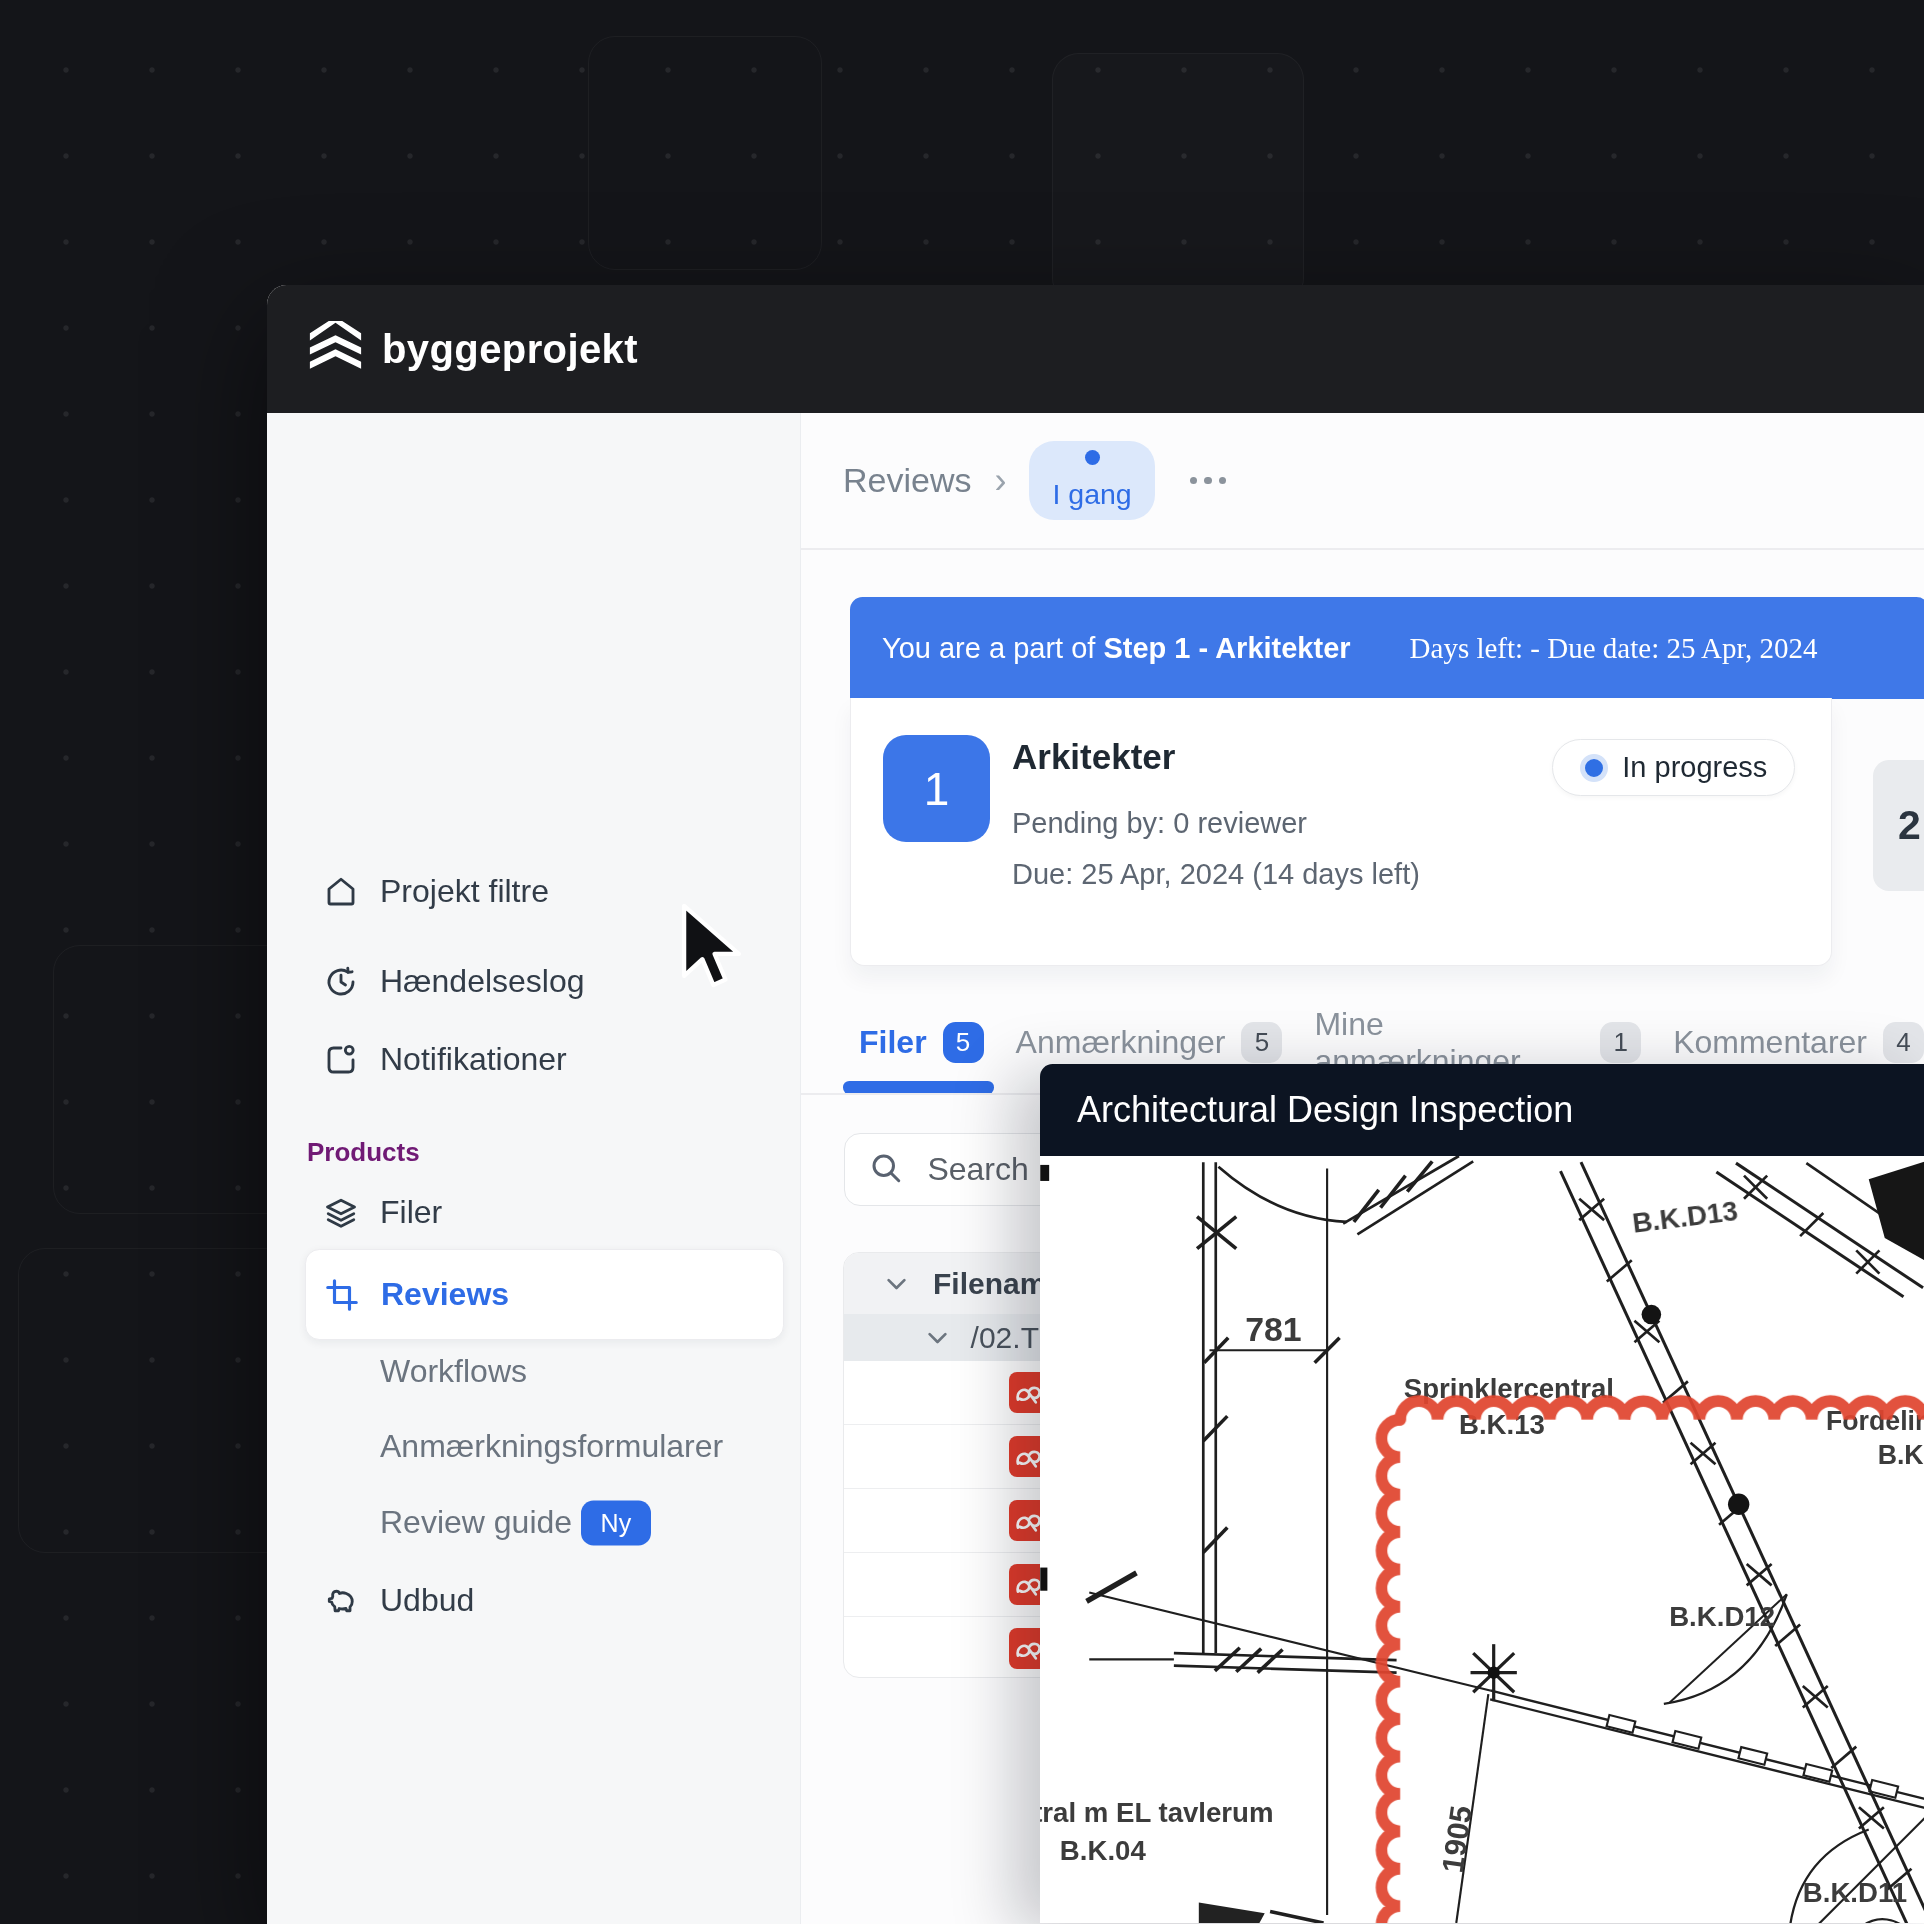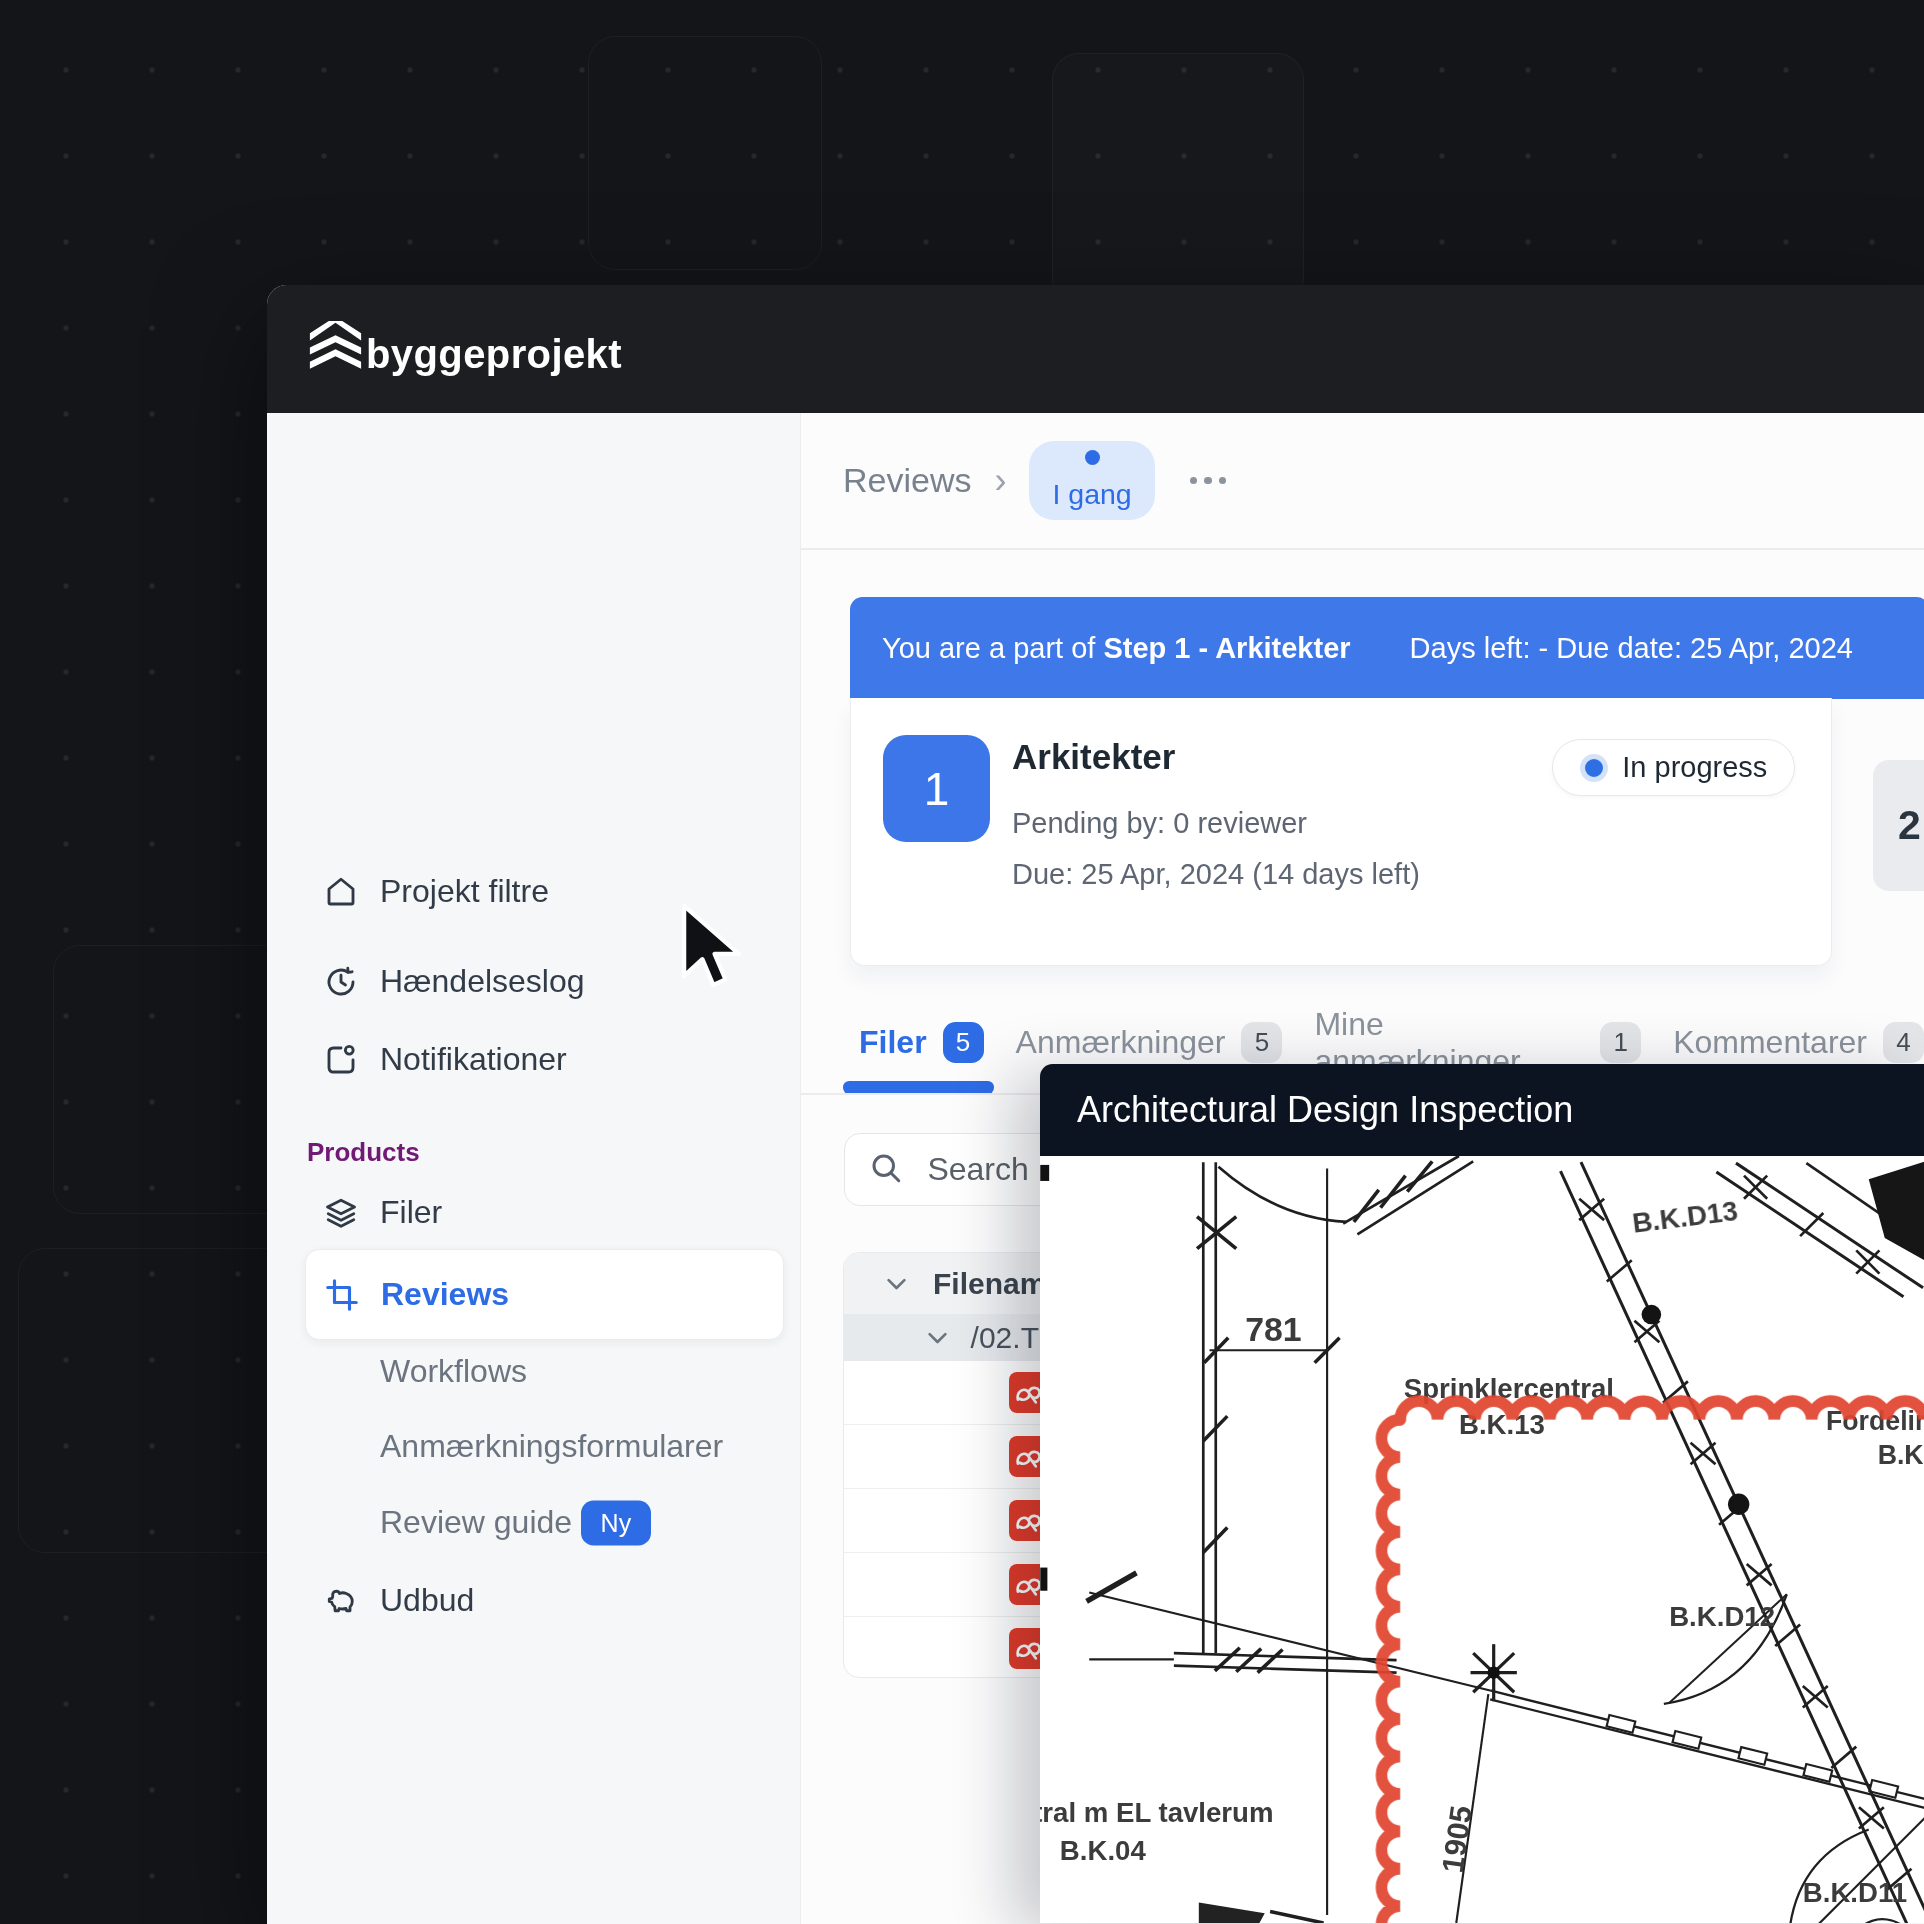--- a/index.html
+++ b/index.html
@@ -6,21 +6,21 @@
     font-family:"Liberation Sans",sans-serif;background:#141519;}
   .bg{position:absolute;inset:0;
     background-image:radial-gradient(circle,rgba(255,255,255,.08) 2.2px,transparent 3.1px);
     background-size:86px 86px;background-position:23px 27px;}
   .bg-sq{position:absolute;border:1.8px solid rgba(255,255,255,.045);border-radius:27px;}
   
   .window{position:absolute;left:267px;top:285px;width:1657px;height:1640px;
     background:#fcfcfd;border-top-left-radius:19.6px;overflow:hidden;
     box-shadow:0 36px 107px rgba(0,0,0,.55);display:flex;flex-direction:column;}
   .topbar{height:128px;background:#1d1e21;display:flex;align-items:center;padding-left:41px;flex:none;}
-  .brand{display:flex;align-items:flex-end;gap:3px;}
+  .brand{display:flex;align-items:center;gap:19px;}
   .brand-name{color:#fff;font-size:40px;font-weight:bold;letter-spacing:0.4px;}
   .body{flex:1;display:flex;min-height:0;}
   
   .sidebar{width:533px;flex:none;background:#f6f7f8;border-right:0.9px solid #ebedf0;position:relative;}
   .side-item{position:absolute;left:0;width:100%;height:57px;display:flex;align-items:center;}
   .side-item .ic{position:absolute;left:56px;width:36px;height:36px;display:flex;align-items:center;justify-content:center;}
   .side-item .lb{position:absolute;left:113px;font-size:32px;color:#323c48;}
   .side-item.sub .lb{color:#6b747f;}
   .side-item.active-card{left:38px;width:477px;height:89px;background:#ffffff;border:0.9px solid #ececef;
     border-radius:14.3px;box-shadow:0 2.7px 9px rgba(20,30,50,.06);}
@@ -39,21 +39,21 @@
     padding:9px 23px;font-size:28.5px;color:#2e6ce6;flex-direction:column;}
   .status-dot{width:15px;height:15px;border-radius:50%;background:#2e6ce6;}
   .kebab{display:flex;gap:7.1px;margin-left:12.5px;}
   .kebab i{width:7.1px;height:7.1px;border-radius:50%;background:#8b939c;}
   .hdiv{position:absolute;left:0;right:0;top:135px;height:1.8px;background:#ececef;}
   
   .banner{position:absolute;left:49px;right:-5.3px;top:184px;height:102px;background:#3f78e8;
     border-radius:12.5px 12.5px 0 0;display:flex;align-items:center;color:#fff;font-size:29px;}
   .banner .p1{margin-left:32px;}
   .banner b{font-weight:bold;}
-  .banner .p2{margin-left:59px;}
+  .banner .p2{margin-left:59px;font-family:Liberation Serif, serif;}
   
   .step-card{position:absolute;left:49px;top:285px;width:980px;height:267px;background:#fff;
     border:0.9px solid #ececef;border-top:none;border-radius:0 0 14.3px 14.3px;box-shadow:0 12.5px 21.4px rgba(20,30,60,.05);}
   .step-num{position:absolute;left:32px;top:37px;width:107px;height:107px;border-radius:23px;background:#3c76e8;
     color:#fff;font-size:46px;display:flex;align-items:center;justify-content:center;}
   .step-title{position:absolute;left:161px;top:39px;font-size:35px;font-weight:bold;color:#1f2933;}
   .step-sub{position:absolute;left:161px;font-size:29px;color:#5d6672;}
   .pill{position:absolute;left:701px;top:41px;height:55px;padding:0 27px;background:#fff;border:1.8px solid #e5e7ea;
     border-radius:28.5px;display:flex;align-items:center;gap:14.3px;box-shadow:0 1.8px 5.3px rgba(0,0,0,.04);}
   .pill-dot{width:18px;height:18px;border-radius:50%;background:#2f6fe4;border:5.3px solid #d4e2f9;}

